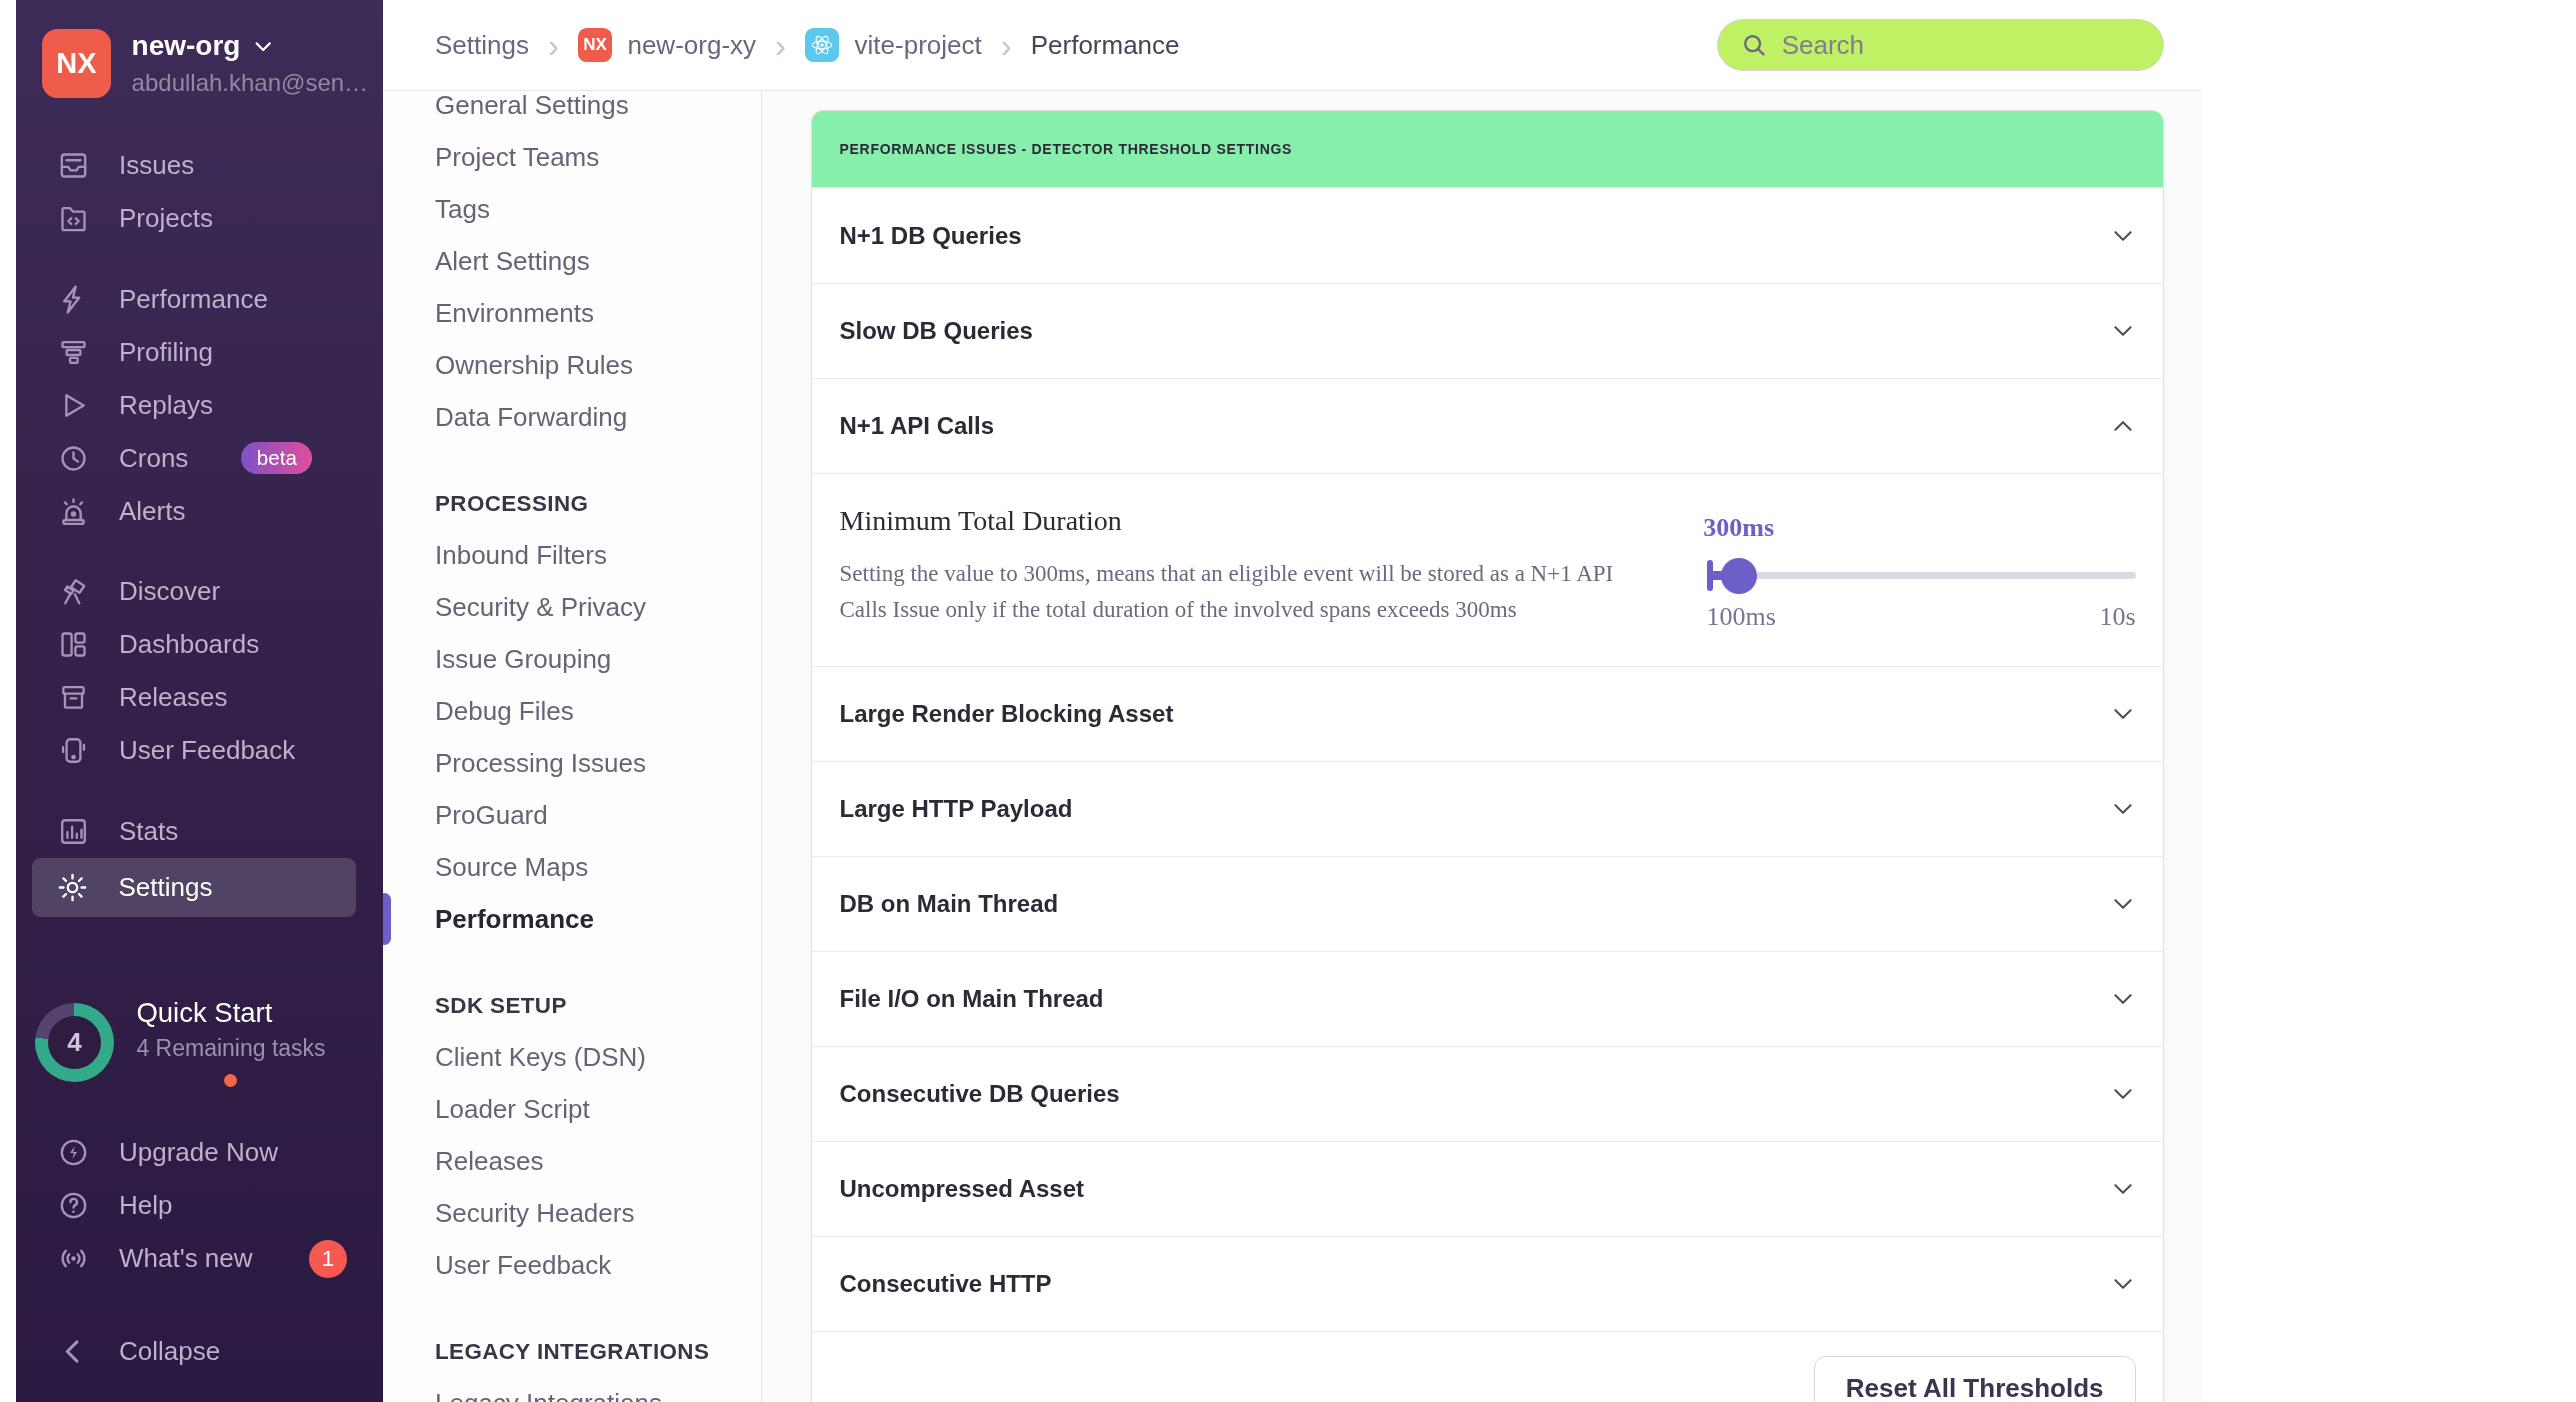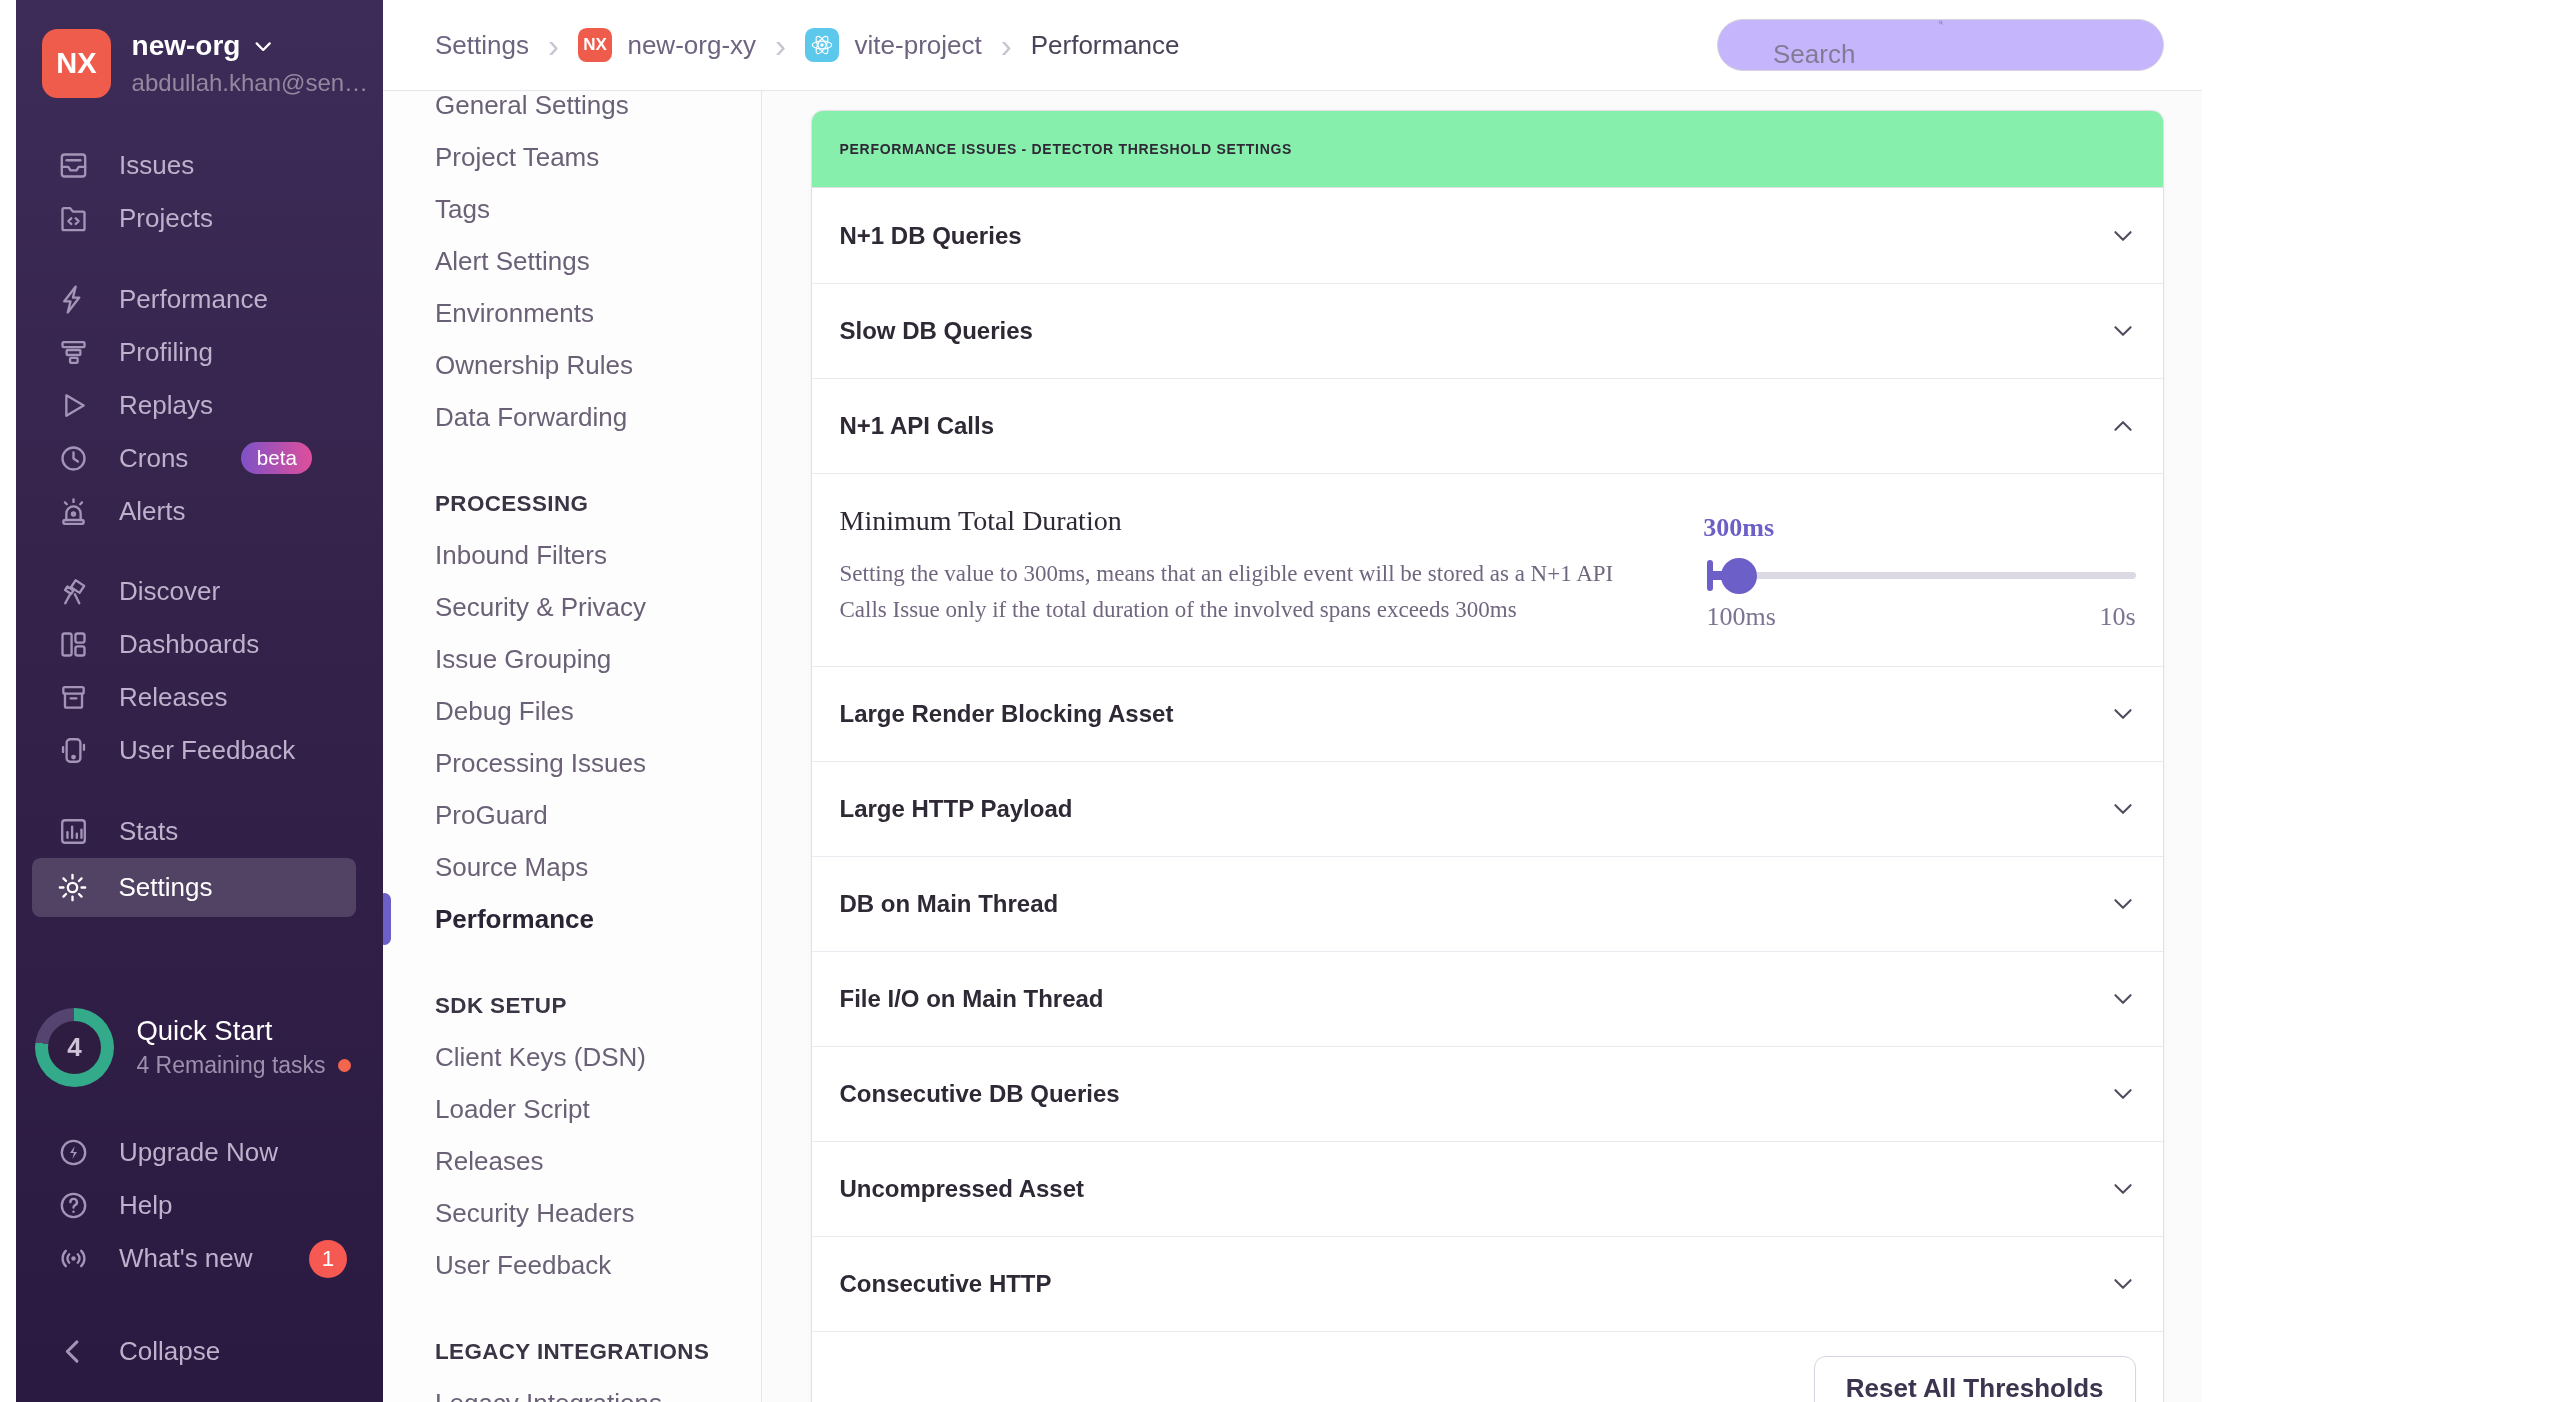--- a/index.html
+++ b/index.html
@@ -31,42 +31,42 @@
   .beta-badge { margin-left: 24px; background: linear-gradient(90deg, #7e52c6, #de4f9c); color: #fff;
     font-size: 20.6px; padding: 4.3px 15.5px; border-radius: 19px; }
   .sidebar-spacer { flex: 1 1 auto; }
 
   .quickstart { display: flex; align-items: center; gap: 22.4px; padding: 17px 20.6px 17px 19px; cursor: pointer; }
   .qs-ring { width: 79px; height: 79px; border-radius: 50%; background: conic-gradient(#33ab8a 77%, #55446f 0);
     display: flex; align-items: center; justify-content: center; flex: 0 0 79px; }
   .qs-hole { width: 53px; height: 53px; border-radius: 50%; background: #2e1c41; display: flex; align-items: center; justify-content: center;
     color: #cfc5da; font-size: 26px; font-weight: bold; }
   .qs-title { color: #fff; font-size: 27.5px; }
-  .qs-sub { color: #9d91ad; font-size: 23px; margin-top: 5.2px; display: flex; align-items: center; gap: 12px; }
+  .qs-sub { color: #9d91ad; font-size: 23px; margin-top: 5.2px; display: flex; align-items: center; gap: 12px; flex-direction: column; }
   .qs-dot { width: 13px; height: 13px; border-radius: 50%; background: #f3664d; display: inline-block; }
 
   .side-footer { display: flex; flex-direction: column; padding: 22.4px 0 0 0; }
   .wn-badge { margin-left: 27.5px; width: 38px; height: 38px; border-radius: 50%; background: #f55951; color: #fff;
     font-size: 22.4px; display: flex; align-items: center; justify-content: center; }
   .collapse-item { margin-top: 40px; margin-bottom: 24px; }
 
   
   .right { flex: 1 1 auto; display: flex; flex-direction: column; min-width: 0; background: #fff; }
   .topbar { height: 91px; flex: 0 0 91px; display: flex; align-items: center; padding: 0 38px 0 52px;
     border-bottom: 1.7px solid #e7e4eb; background: #fff; position: relative; z-index: 2; }
   .crumbs { display: flex; align-items: center; gap: 19px; font-size: 26px; color: #6f6480; }
   .crumb { display: flex; align-items: center; gap: 15.5px; cursor: pointer; }
   .crumb.current { cursor: default; color: #4a4258; }
   .bc-sep { color: #c9c3d2; font-size: 33px; line-height: 1; }
   .bc-sep::before { content: "›"; }
   .bc-badge { width: 34px; height: 34px; border-radius: 8.6px; display: flex; align-items: center; justify-content: center; }
   .bc-badge.nx { background: #f05c4b; color: #fff; font-size: 17px; font-weight: bold; }
   .bc-badge.react { background: #5cc8ec; }
   .search-wrap { margin-left: auto; width: 447px; height: 52px; border: 1.7px solid #d8d2de; border-radius: 27.5px;
-    display: flex; align-items: center; gap: 13.8px; padding: 0 22.4px; background: #c4b5fd; flex-direction: column; }
+    display: flex; align-items: center; gap: 13.8px; padding: 0 22.4px; background: #bef264; }
   .search-wrap svg { width: 27.5px; height: 27.5px; stroke: #6f6480; fill: none; stroke-width: 2; stroke-linecap: round; }
   .search-input { border: none; outline: none; flex: 1; font-size: 26px; color: #4a4258; background: transparent;
     font-family: "Liberation Sans", "DejaVu Sans", sans-serif; }
   .search-input::placeholder { color: #857a93; }
 
   .content-row { flex: 1 1 auto; display: flex; min-height: 0; }
 
   
   .subnav { width: 379px; flex: 0 0 379px; background: #fdfdfe; border-right: 1.7px solid #e7e4eb;
     padding: 0 17px 0 52px; overflow: hidden; }

